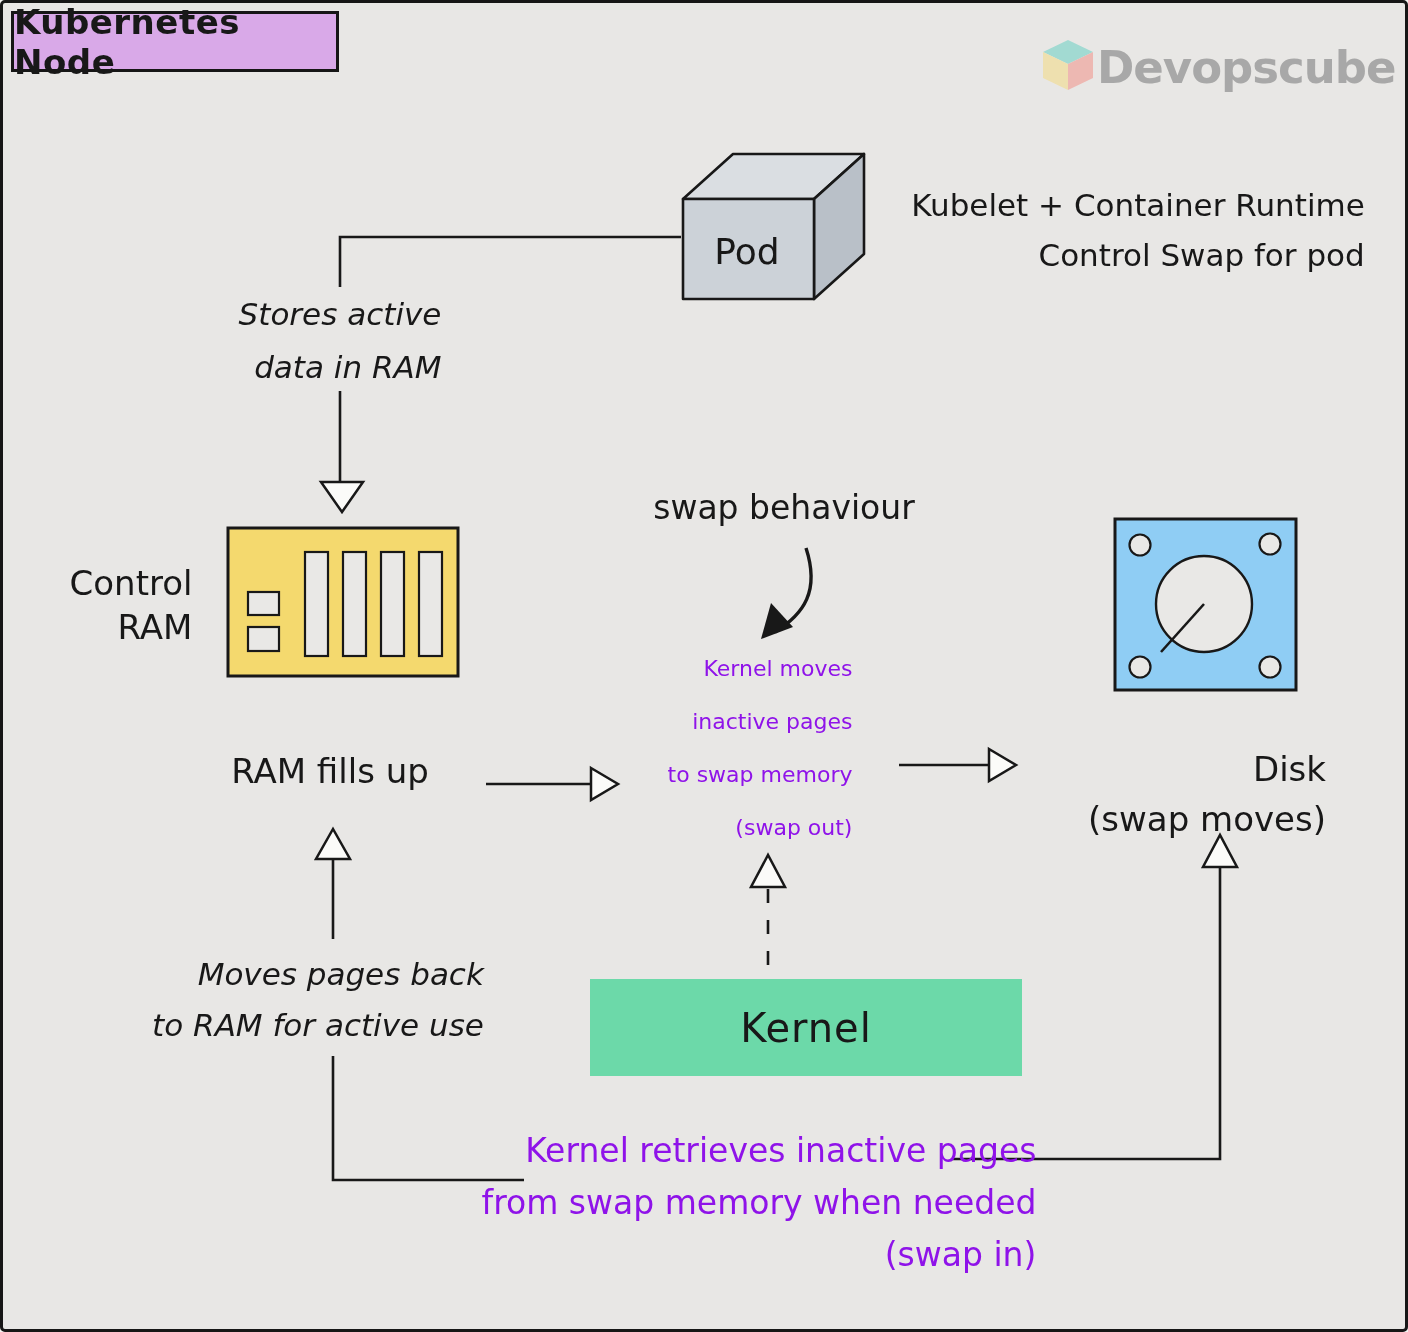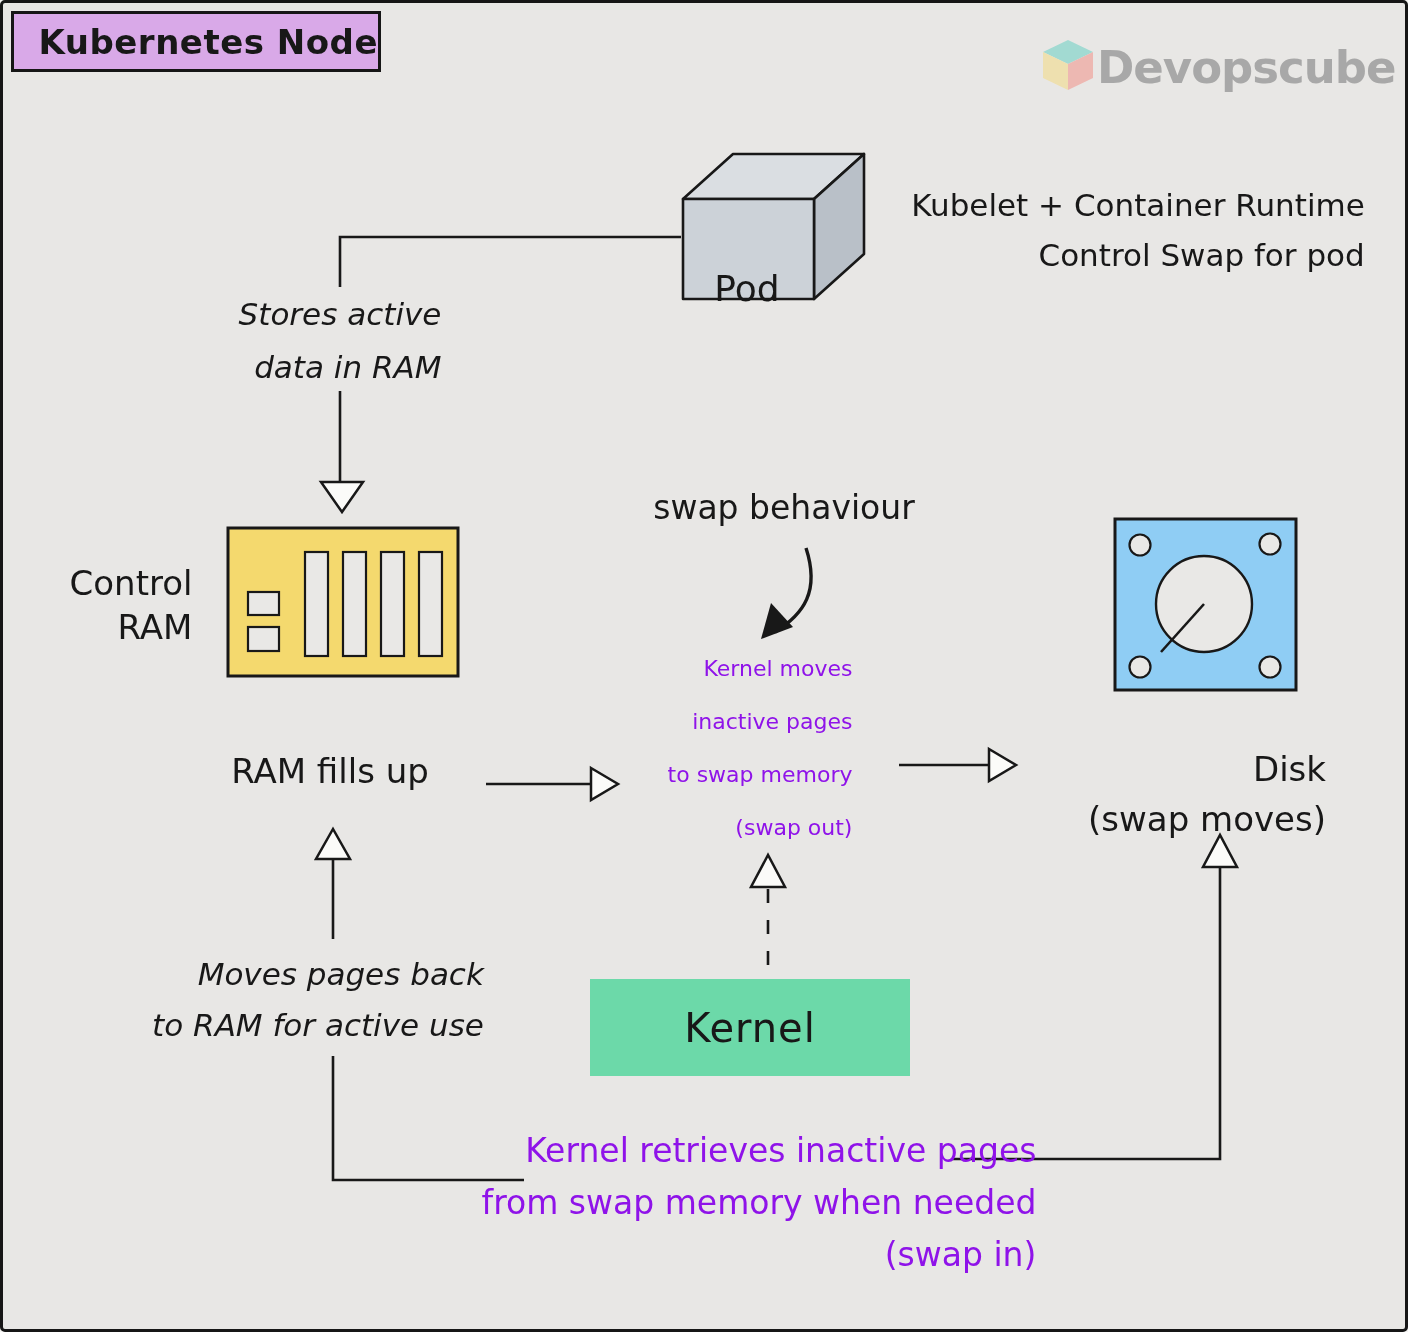--- a/index.html
+++ b/index.html
@@ -18,29 +18,29 @@
   .pod-top{fill:#dadee2;stroke:#181818;stroke-width:2.6;stroke-linejoin:round;}
   .pod-right{fill:#b9c0c8;stroke:#181818;stroke-width:2.6;stroke-linejoin:round;}
   .pod-front{fill:var(--pod_front,#ccd2d8);stroke:#181818;stroke-width:2.6;stroke-linejoin:round;}
   .shape-ram{fill:var(--ram_fill,#f4d96e);stroke:#181818;stroke-width:3;}
   .slot{fill:#e9e8e6;stroke:#181818;stroke-width:2.2;}
   .shape-disk{fill:var(--disk_fill,#8fcdf4);stroke:#181818;stroke-width:3;}
   .platter{fill:#e9e8e6;stroke:#181818;stroke-width:2.4;}
   .screw{fill:#e9e8e6;stroke:#181818;stroke-width:2.2;}
   .txt{position:absolute;transform:translate(-50%,-50%);white-space:pre;text-align:right;line-height:1.5;}
   .title-box{
-    position:absolute;left:8px;top:8px;width:370px;height:61px;
+    position:absolute;left:8px;top:8px;width:328px;height:61px;
     background:var(--title_fill,#d9a9e8);border:3px solid #161616;box-sizing:border-box;
-    display:flex;align-items:center;justify-content:flex-end;
+    display:flex;align-items:center;justify-content:flex-start;
     font-size:34px;font-weight:bold;letter-spacing:.5px;
   }
   .logo{position:absolute;left:1036px;top:16px;display:flex;align-items:flex-end;gap:0;opacity:.85;margin-top:17px;}
   .logo-text{font-size:45px;font-weight:800;color:#9e9e9e;letter-spacing:-1px;}
   .kernel-box{
-    position:absolute;left:587px;top:976px;width:320px;height:97px;
+    position:absolute;left:587px;top:976px;width:432px;height:97px;
     background:var(--kernel_fill,#6cd9a9);
     display:flex;align-items:center;justify-content:center;
     font-size:40px;letter-spacing:1px;
   }
   .purple{color:var(--purple_text,#8f13e9);}
   .hand{font-style:italic;}
 </style>
 </head>
 <body>
 
@@ -118,21 +118,21 @@
 
   <div class="logo">
     <svg width="58" height="58" viewBox="0 0 58 58">
       <polygon points="29,4 54,16 29,28 4,16" fill="#96d8cf"></polygon>
       <polygon points="4,16 29,28 29,54 4,42" fill="#f0dfa6"></polygon>
       <polygon points="29,28 54,16 54,42 29,54" fill="#efb0aa"></polygon>
     </svg>
     <span class="logo-text">Devopscube</span>
   </div>
 
-  <div class="txt" style="left:744px;top:249px;font-size:36px;margin-top:37px;">Pod</div>
+  <div class="txt" style="left:744px;top:249px;font-size:36px;">Pod</div>
   <div class="txt" style="left:128px;top:602px;font-size:34px;line-height:44px;">Control
 RAM</div>
   <div class="txt" style="left:1204px;top:791px;font-size:34px;line-height:50px;">Disk
 (swap moves)</div>
 
   <div class="kernel-box">
     <span>Kernel</span>
   </div>
 
   <div class="txt" style="left:1135px;top:227px;font-size:31px;line-height:50px;">Kubelet + Container Runtime

